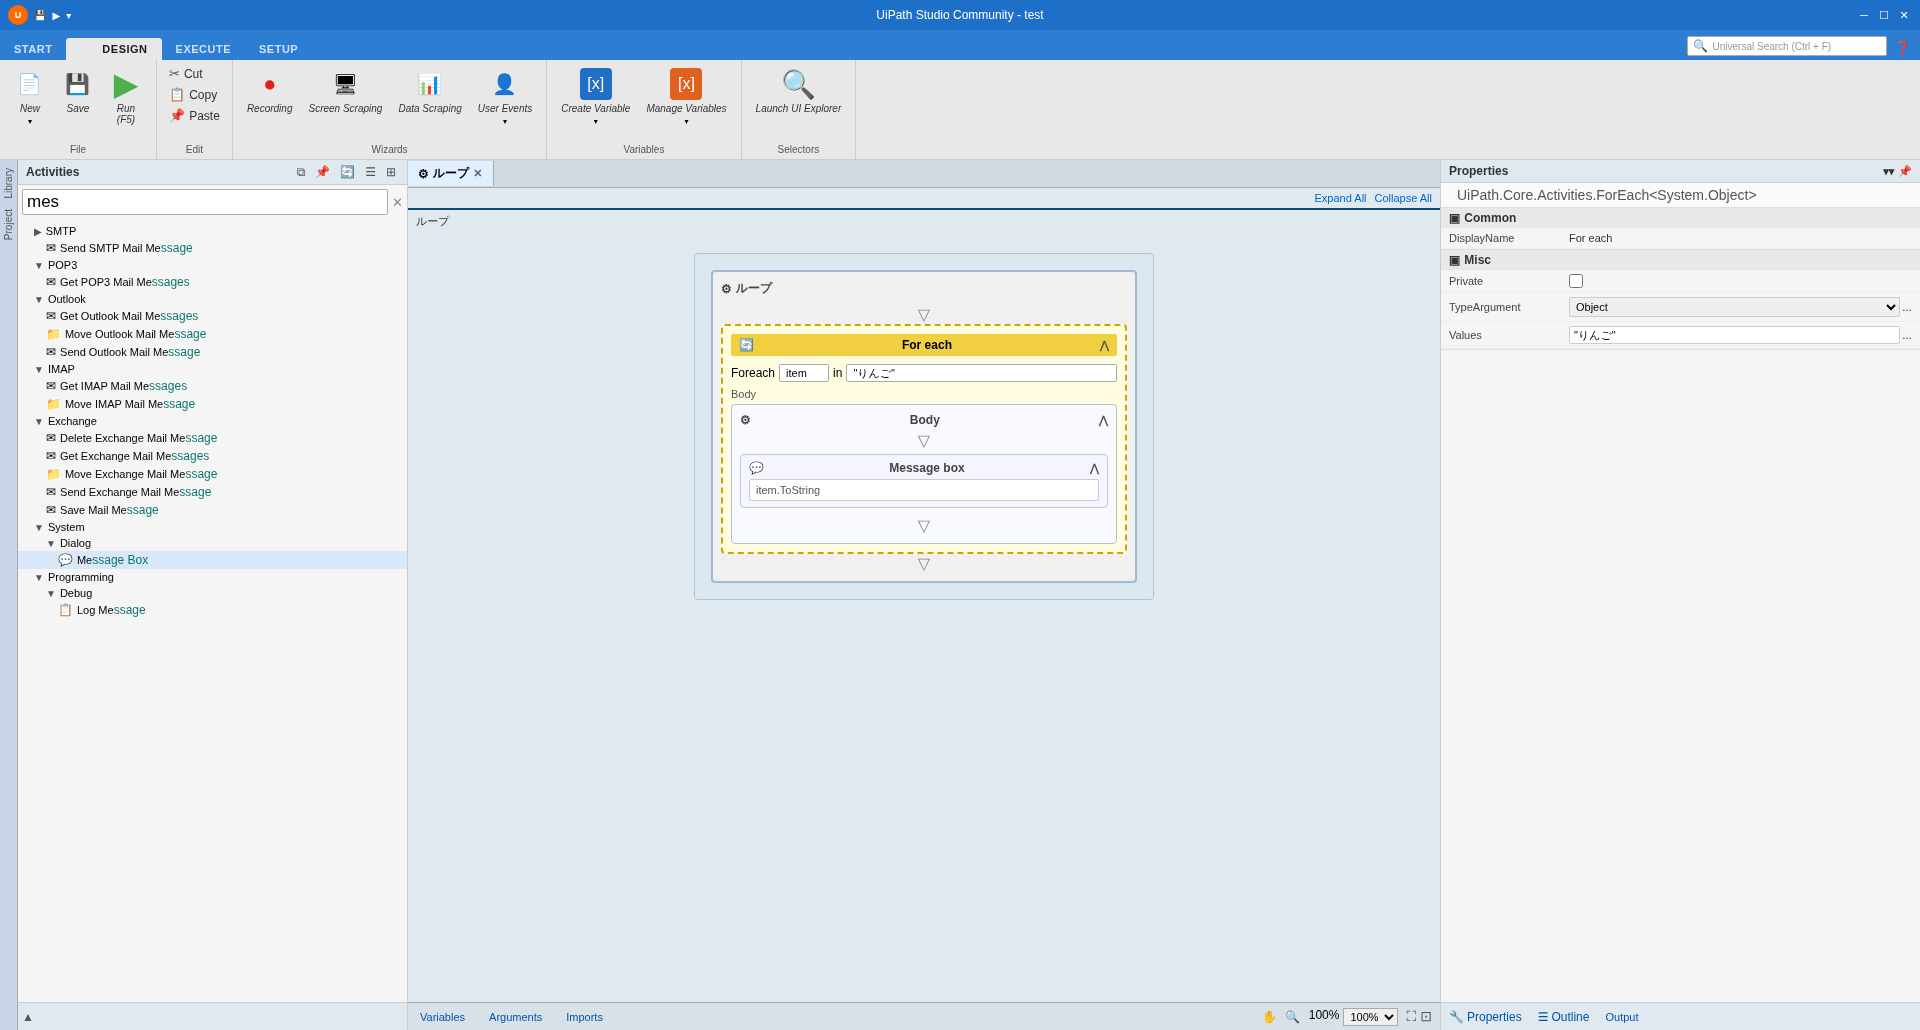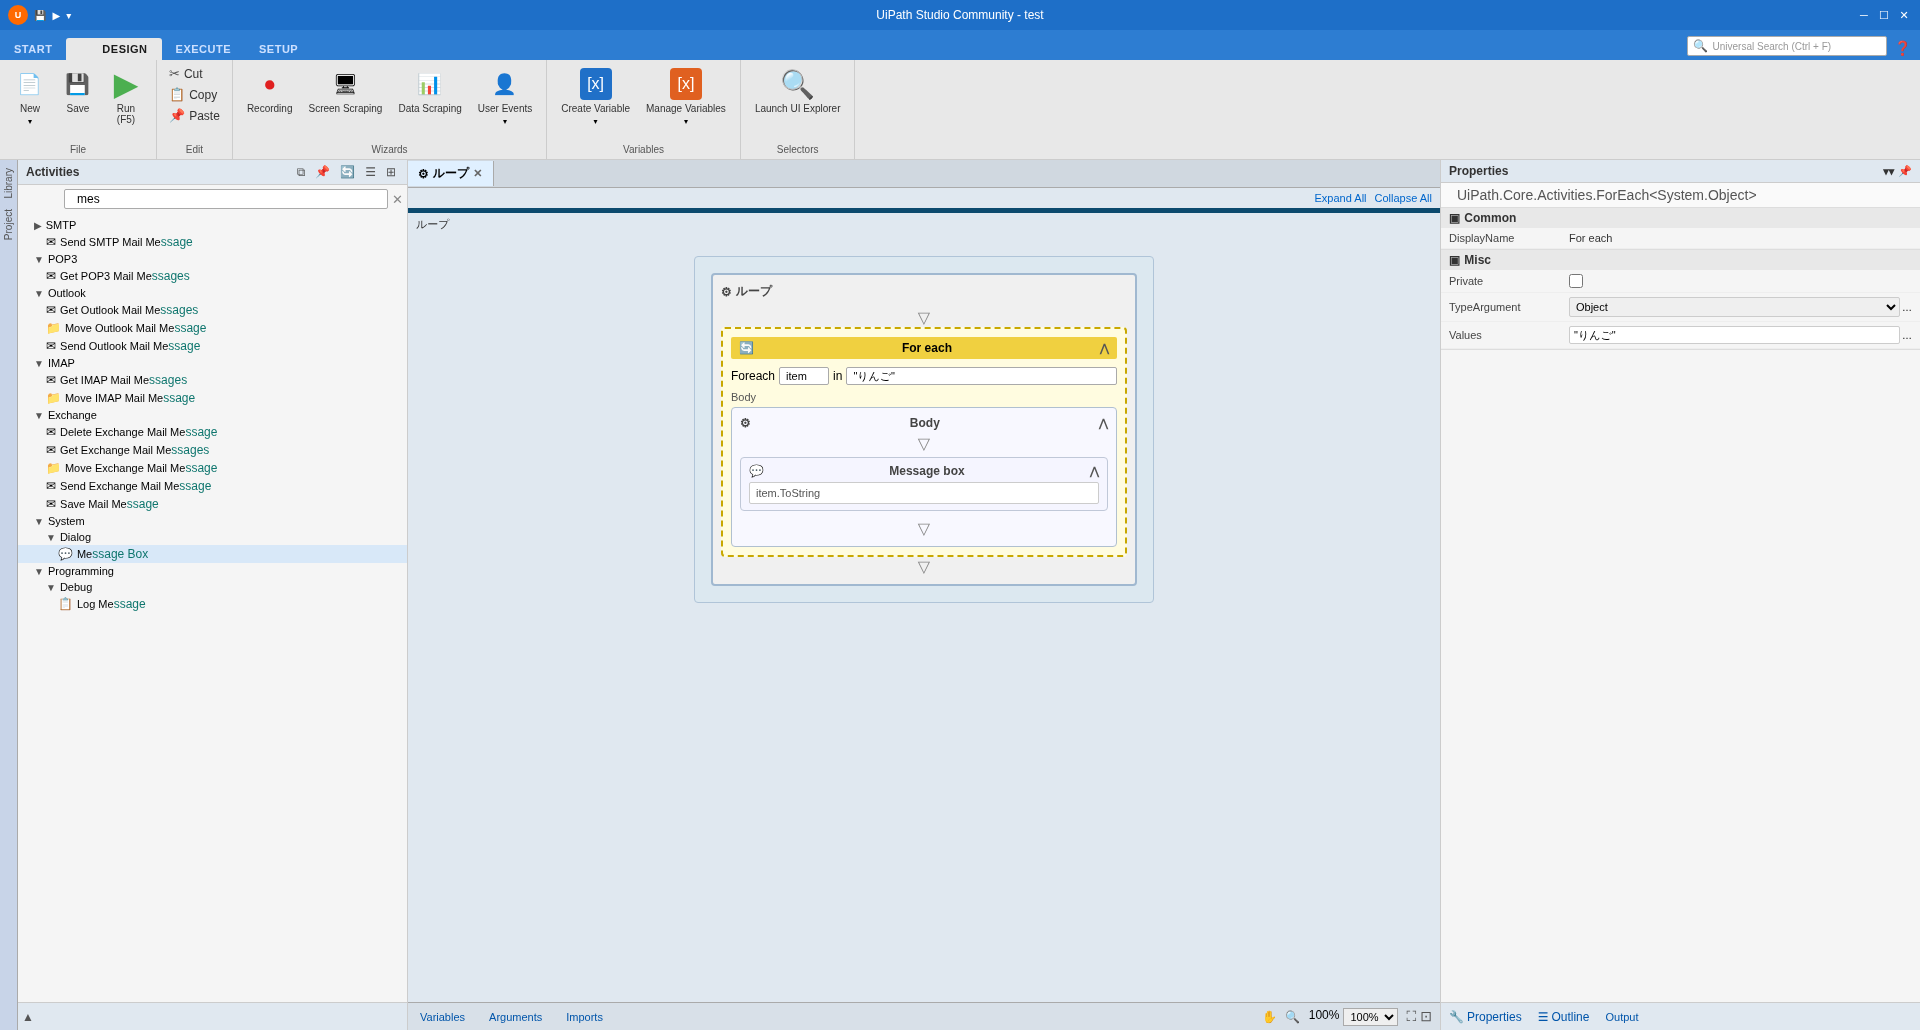--- a/index.html
+++ b/index.html
@@ -108,21 +108,21 @@
       border: none;
     }
     .ribbon-btn-icon {
       width: 32px;
       height: 32px;
       display: flex;
       align-items: center;
       justify-content: center;
       font-size: 20px;
     }
-    .ribbon-btn-label { font-size: 10px; color: #333; text-align: center; white-space: nowrap; }
+    .ribbon-btn-label { font-size: 10px; color: #333; text-align: center; white-space: nowrap; font-style: italic; }
     .ribbon-small-btns { display: flex; flex-direction: column; gap: 2px; }
     .ribbon-small-btn {
       display: flex;
       align-items: center;
       gap: 4px;
       cursor: pointer;
       padding: 2px 4px;
       border-radius: 2px;
       font-size: 11px;
       color: #333;
@@ -176,24 +176,23 @@
     .panel-icon-btn { background: none; border: none; cursor: pointer; font-size: 12px; color: #555; padding: 1px 3px; }
     .search-activities {
       padding: 4px;
       display: flex;
       align-items: center;
       gap: 4px;
     }
     .search-activities input {
       flex: 1;
       border: 1px solid #aaa;
-      padding: 2px 12px;
-      font-size: 12px;
-      border-radius: 2px;
-      margin-left: 42px;
+      padding: 2px 4px;
+      font-size: 17px;
+      border-radius: 2px;
     }
     .close-btn { color: #888; cursor: pointer; font-size: 13px; }
     .activities-tree { flex: 1; overflow-y: auto; padding: 4px 0; }
     .tree-item { padding: 2px 4px 2px 12px; cursor: pointer; display: flex; align-items: center; gap: 4px; }
     .tree-item.level-1 { padding-left: 16px; }
     .tree-item.level-2 { padding-left: 28px; }
     .tree-item.level-3 { padding-left: 40px; }
     .expand-arrow { font-size: 10px; color: #555; }
     .item-icon { font-size: 12px; }
     .item-label { font-size: 11px; }
@@ -225,21 +224,21 @@
       cursor: pointer;
     }
     .canvas-tab.active { background: #e0f0ff; font-weight: 600; }
     .canvas-tab-close { font-size: 11px; color: #666; cursor: pointer; }
     .canvas-toolbar {
       display: flex;
       justify-content: flex-end;
       padding: 4px 8px;
       gap: 8px;
       background: #e0e8f0;
-      border-bottom: 5px solid #0c4a6e;
+      border-bottom: 2px solid #0c4a6e;
     }
     .canvas-toolbar-btn { font-size: 11px; color: #0066cc; cursor: pointer; background: none; border: none; }
     .canvas-breadcrumb { padding: 4px 8px; font-size: 11px; color: #333; }
     .canvas-content {
       flex: 1;
       overflow: auto;
       display: flex;
       align-items: flex-start;
       justify-content: center;
       padding: 20px;

